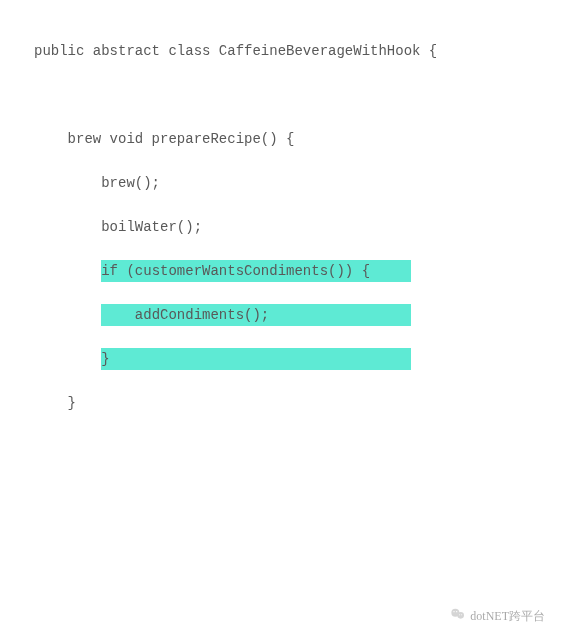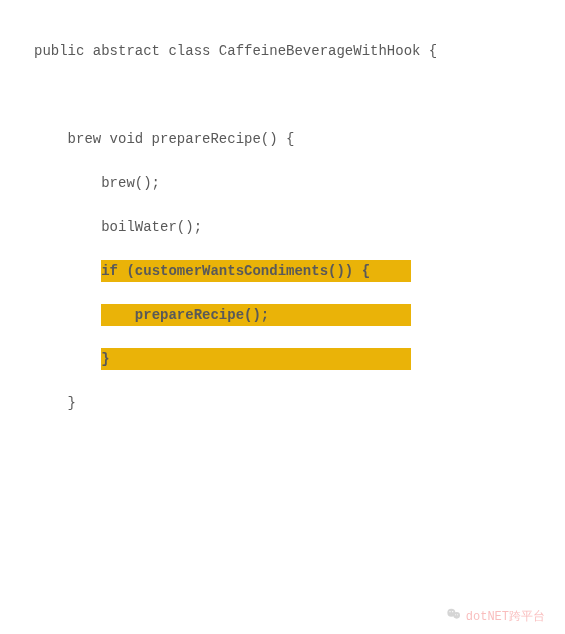--- a/index.html
+++ b/index.html
@@ -19,58 +19,57 @@
     padding-top: 18px;
     padding-left: 34px;
     white-space: pre;
     box-sizing: border-box;
   }
   .line {
     height: 22px;
     position: relative;
   }
   .hl {
-    background: #eab308;
+    background: #5eead4;
     display: inline-block;
-    font-weight: bold;
   }
   .hl-block1 {
     padding-left: 0;
     width: 310px;
   }
   .watermark {
     position: absolute;
     right: 20px;
     bottom: 8px;
     display: flex;
     align-items: center;
     gap: 4px;
     opacity: 0.35;
   }
   .watermark svg {
     width: 16px;
     height: 16px;
   }
   .watermark-text {
-    font-family: Liberation Mono, monospace;
+    font-family: Liberation Serif, serif;
     font-size: 12px;
-    color: #ef4444;
+    color: #000000;
   }
 </style>
 </head>
 <body>
 
 <div class="code-area">
 <div class="line">public abstract class CaffeineBeverageWithHook {</div>
 <div class="line"></div>
 <div class="line">    brew void prepareRecipe() {</div>
 <div class="line">        brew();</div>
 <div class="line">        boilWater();</div>
 <div class="line">        <span class="hl hl-block1">if (customerWantsCondiments()) {</span></div>
-<div class="line">        <span class="hl hl-block1">    prepareRecipe();</span></div>
+<div class="line">        <span class="hl hl-block1">    addCondiments();</span></div>
 <div class="line">        <span class="hl hl-block1">}</span></div>
 <div class="line">    }</div>
 <div class="line"></div>
 <div class="line"></div>
 
 
 
 
 
 

